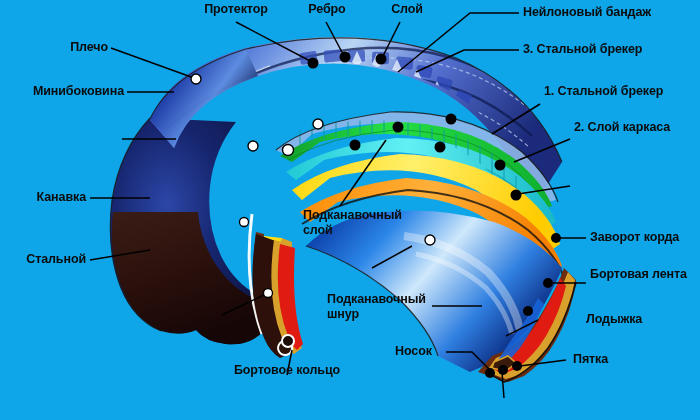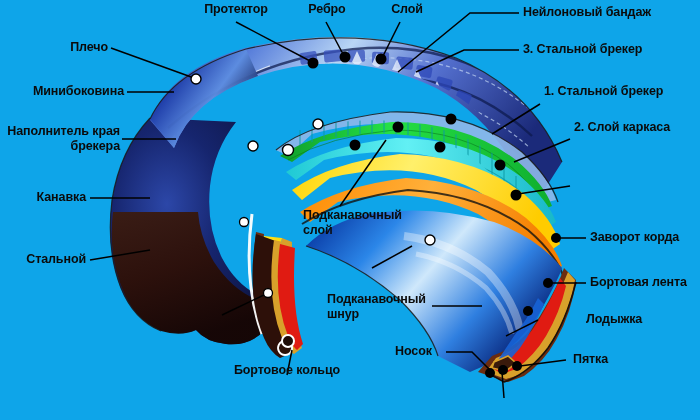--- a/index.html
+++ b/index.html
@@ -319,37 +319,35 @@
   <div class="lbl l" style="left:523px;top:5px;width:172px;">Нейлоновый бандаж</div>
 
   <div class="lbl r" style="left:8px;top:40px;width:100px;">Плечо</div>
 
   <div class="lbl l" style="left:523px;top:42px;width:172px;">3. Стальной брекер</div>
 
   <div class="lbl r" style="left:2px;top:84px;width:122px;">Минибоковина</div>
 
   <div class="lbl l" style="left:544px;top:84px;width:156px;">1. Стальной брекер</div>
 
-  <div class="lbl r" style="left:0px;top:124px;width:120px;">Наполнитель края
-брекера</div>
 
   <div class="lbl l" style="left:574px;top:120px;width:126px;">2. Слой каркаса</div>
 
 
   <div class="lbl r" style="left:10px;top:190px;width:76px;">Канавка</div>
 
   <div class="lbl l" style="left:303px;top:208px;width:146px;">Подканавочный
 слой</div>
 
   <div class="lbl r" style="left:10px;top:252px;width:76px;">Стальной</div>
 
   <div class="lbl l" style="left:590px;top:230px;width:110px;">Заворот корда</div>
 
 
-  <div class="lbl l" style="left:590px;top:275px;width:110px;">Бортовая лента</div>
+  <div class="lbl l" style="left:590px;top:267px;width:110px;">Бортовая лента</div>
 
 
   <div class="lbl l" style="left:327px;top:292px;width:126px;">Подканавочный
 шнур</div>
 
   <div class="lbl l" style="left:578px;top:312px;width:96px;margin-left:8px;">Лодыжка</div>
 
   <div class="lbl l" style="left:395px;top:344px;width:70px;">Носок</div>
 
   <div class="lbl c" style="left:217px;top:363px;width:140px;">Бортовое кольцо</div>

